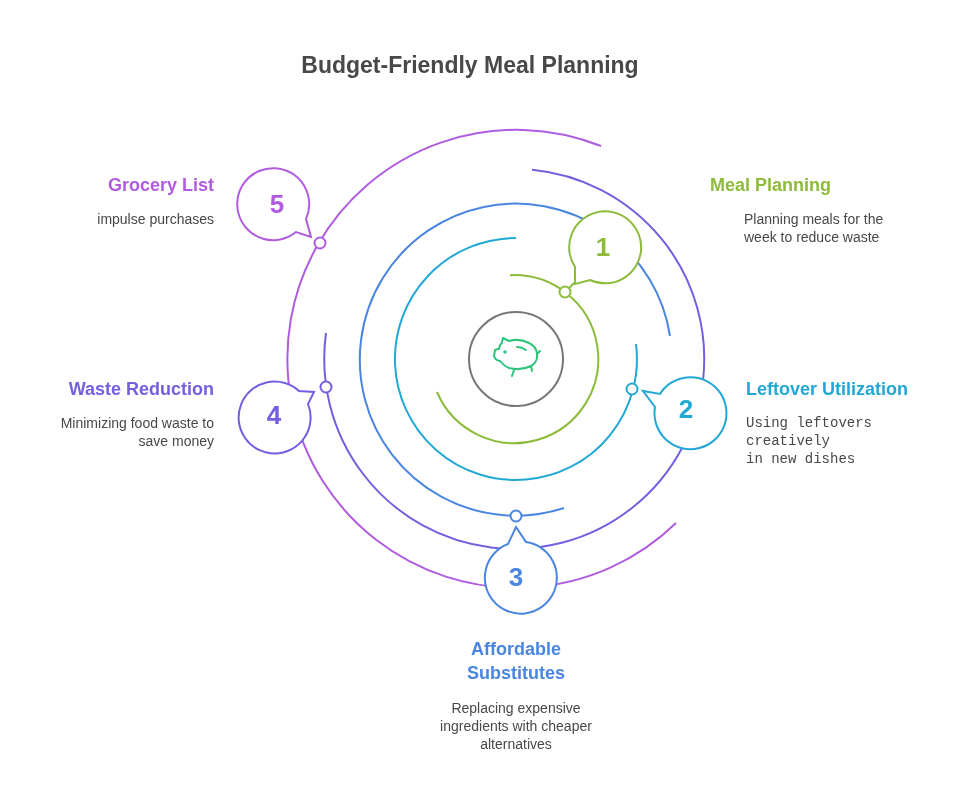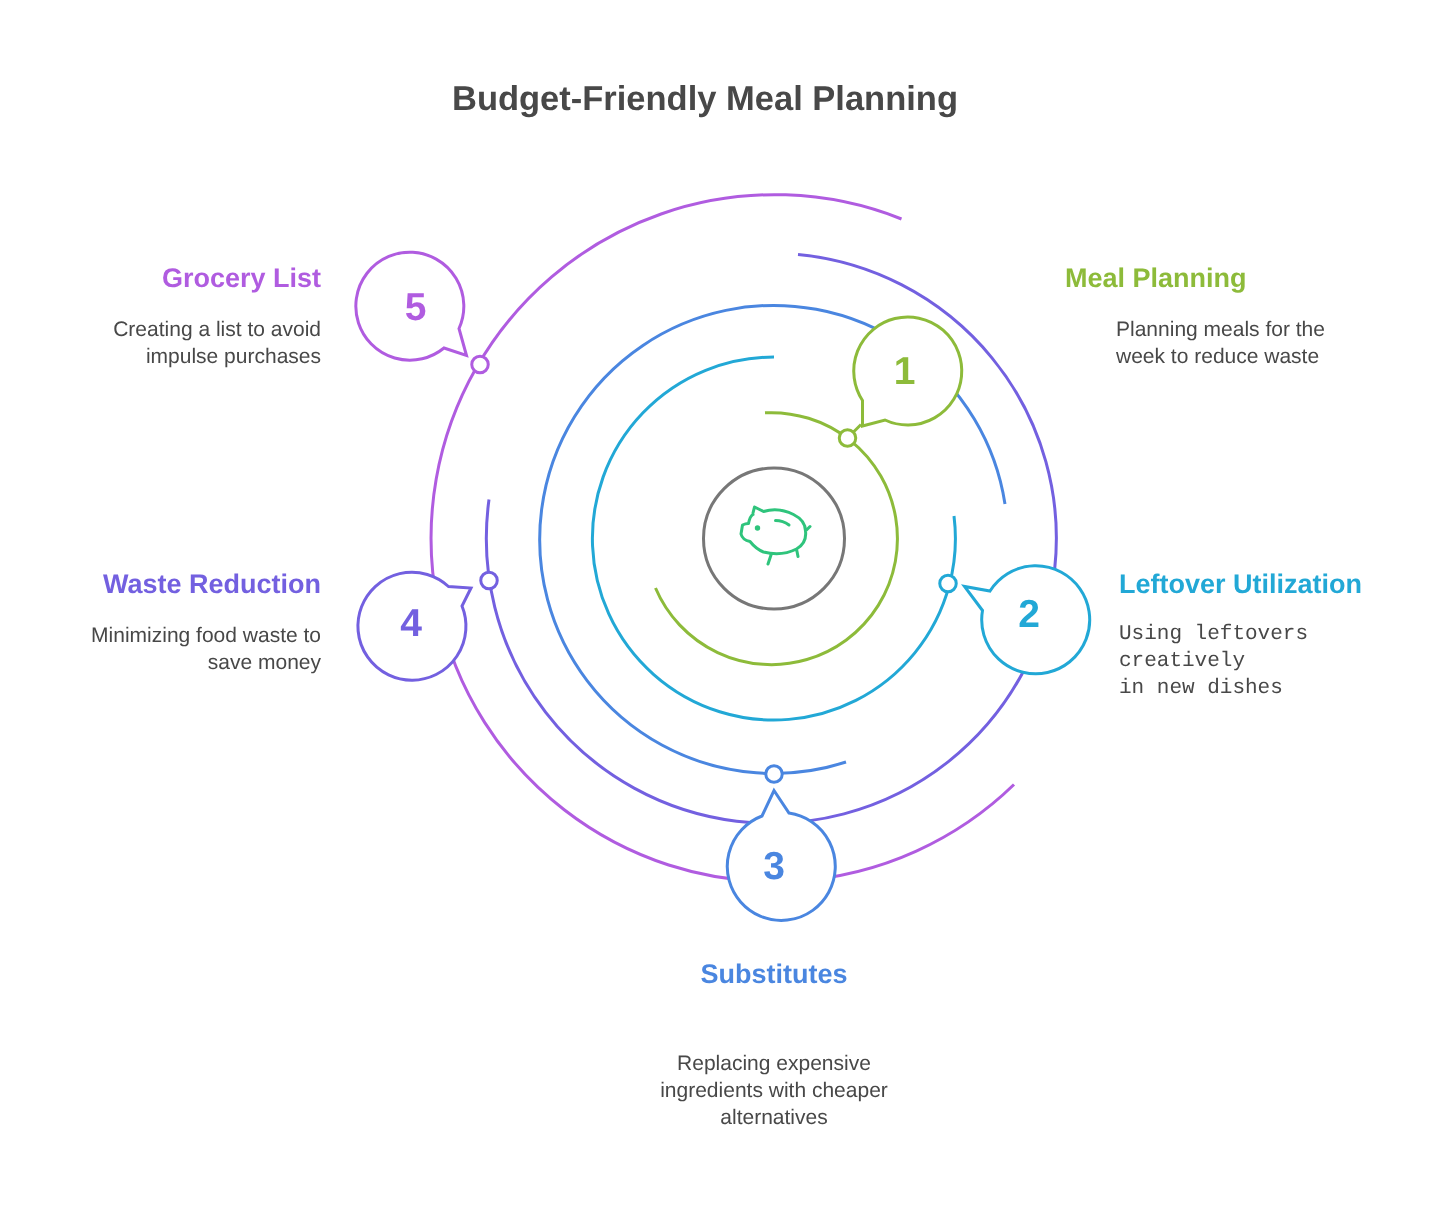--- a/index.html
+++ b/index.html
@@ -74,31 +74,31 @@
   <div>week to reduce waste</div>
 </div>
 
 <div class="label" style="left:746px; top:379px; color:#22a8d6;">Leftover Utilization</div>
 <div class="desc" style="left:746px; top:414px;font-family:Liberation Mono, monospace;">
   <div>Using leftovers creatively</div>
   <div>in new dishes</div>
 </div>
 
 <div class="label center" style="left:416px; width:200px; top:637px; line-height:24px; color:#4a86e0;">
+  <div>Affordable</div>
   <div>Substitutes</div>
 </div>
 <div class="desc center" style="left:396px; width:240px; top:699px;">
   <div>Replacing expensive</div>
   <div>ingredients with cheaper</div>
   <div>alternatives</div>
 </div>
 
 <div class="label right" style="left:14px; width:200px; top:379px; color:#7360e0;">Waste Reduction</div>
 <div class="desc right" style="left:14px; width:200px; top:414px;">
   <div>Minimizing food waste to</div>
   <div>save money</div>
 </div>
 
 <div class="label right" style="left:14px; width:200px; top:175px; color:#b05ce0;">Grocery List</div>
 <div class="desc right" style="left:14px; width:200px; top:210px;">
-  <div>Creating a list to avoid</div>
   <div>impulse purchases</div>
 </div>
 
 </body></html>

